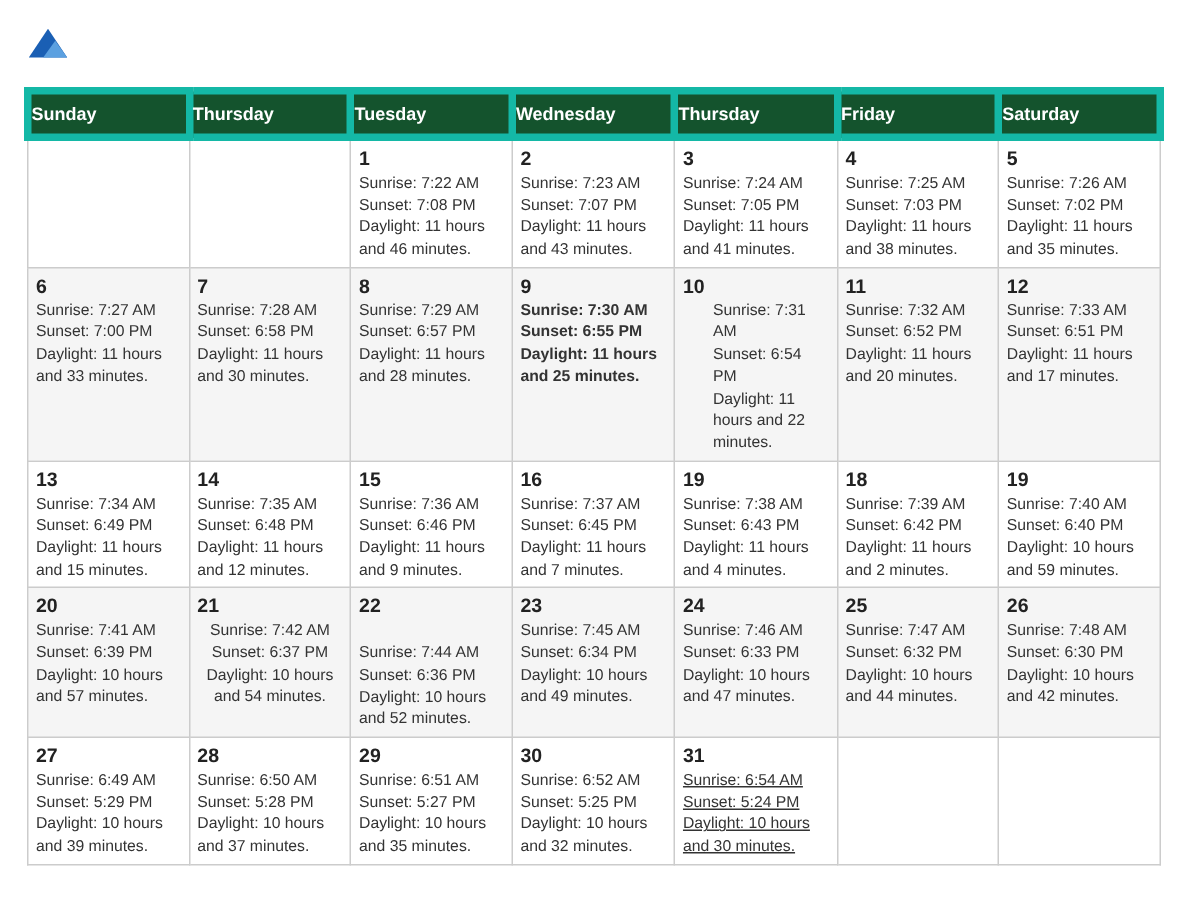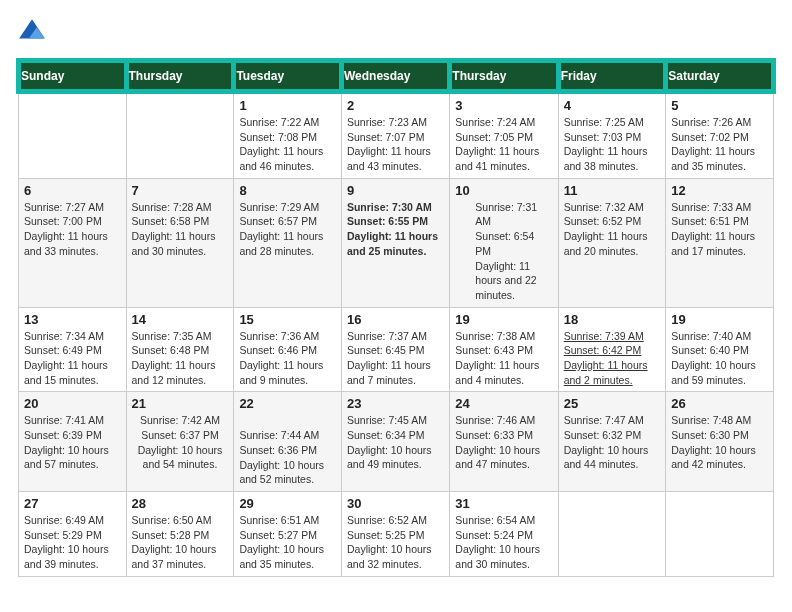--- a/index.html
+++ b/index.html
@@ -222,21 +222,21 @@
 Daylight: 11 hours and 7 minutes.</div>
         </td>
         <td>
           <span class="day-number">19</span>
           <div class="day-info" style="white-space: pre-line;">Sunrise: 7:38 AM
 Sunset: 6:43 PM
 Daylight: 11 hours and 4 minutes.</div>
         </td>
         <td>
           <span class="day-number">18</span>
-          <div class="day-info" style="white-space: pre-line; text-decoration: underline;">Sunrise: 7:39 AM
+          <div class="day-info" style="white-space: pre-line;">Sunrise: 7:39 AM
 Sunset: 6:42 PM
 Daylight: 11 hours and 2 minutes.</div>
         </td>
         <td>
           <span class="day-number">19</span>
           <div class="day-info" style="white-space: pre-line;">Sunrise: 7:40 AM
 Sunset: 6:40 PM
 Daylight: 10 hours and 59 minutes.</div>
         </td>
       </tr>
@@ -304,21 +304,21 @@
 Daylight: 10 hours and 35 minutes.</div>
         </td>
         <td>
           <span class="day-number">30</span>
           <div class="day-info" style="white-space: pre-line;">Sunrise: 6:52 AM
 Sunset: 5:25 PM
 Daylight: 10 hours and 32 minutes.</div>
         </td>
         <td>
           <span class="day-number">31</span>
-          <div class="day-info" style="white-space: pre-line;">Sunrise: 6:54 AM
+          <div class="day-info" style="white-space: pre-line; text-decoration: underline;">Sunrise: 6:54 AM
 Sunset: 5:24 PM
 Daylight: 10 hours and 30 minutes.</div>
         </td>
         <td class="empty-cell"></td>
         <td class="empty-cell"></td>
       </tr>
     </tbody>
 </table>
 
 </body></html>

